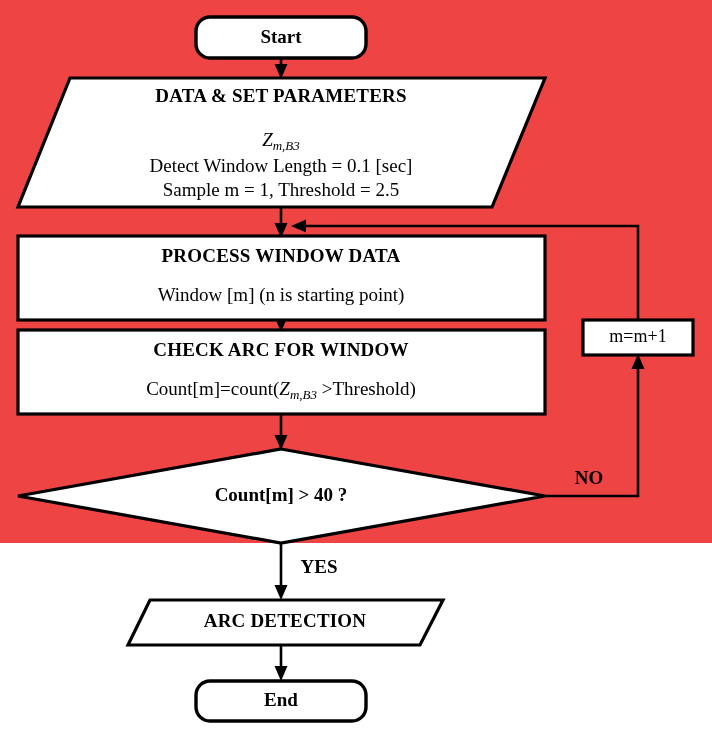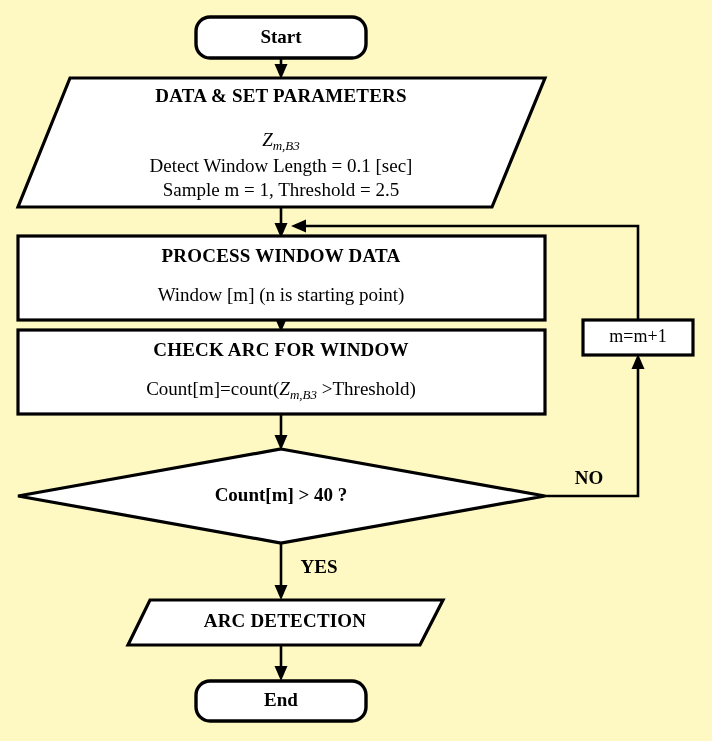--- a/index.html
+++ b/index.html
@@ -10,22 +10,22 @@
   body {
     width: 712px;
     height: 741px;
     font-family: "Liberation Serif", serif;
     color: #000000;
     overflow: hidden;
   }
   #flowchart-root {
     position: relative;
     width: 712px;
-    height: 741px;
-    background: #fef9c3;
+    height: 543px;
+    background: #ef4444;
   }
   svg#flow-svg {
     display: block;
     width: 712px;
     height: 741px;
   }
   .shape-stroke {
     fill: #ffffff;
     stroke: #000000;
     stroke-width: 3.2;

